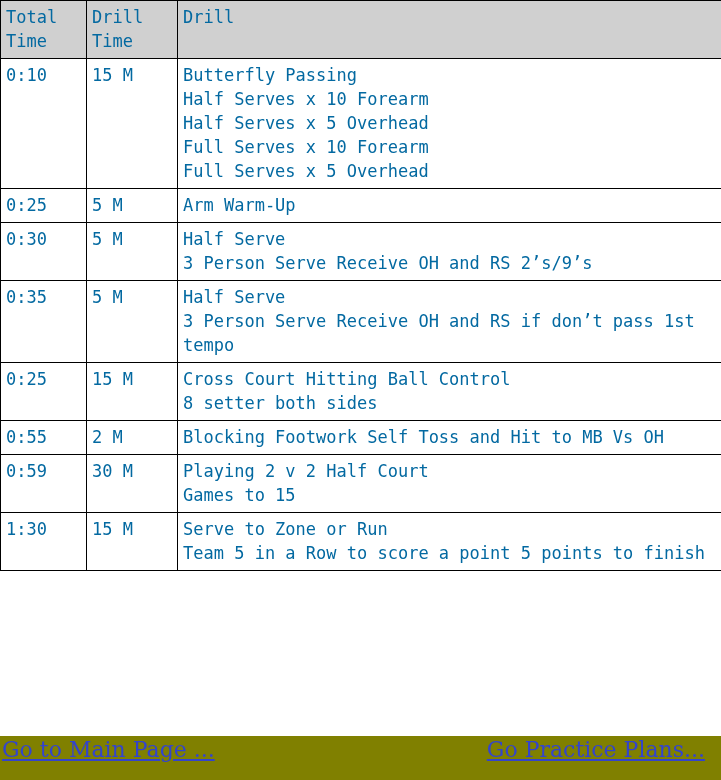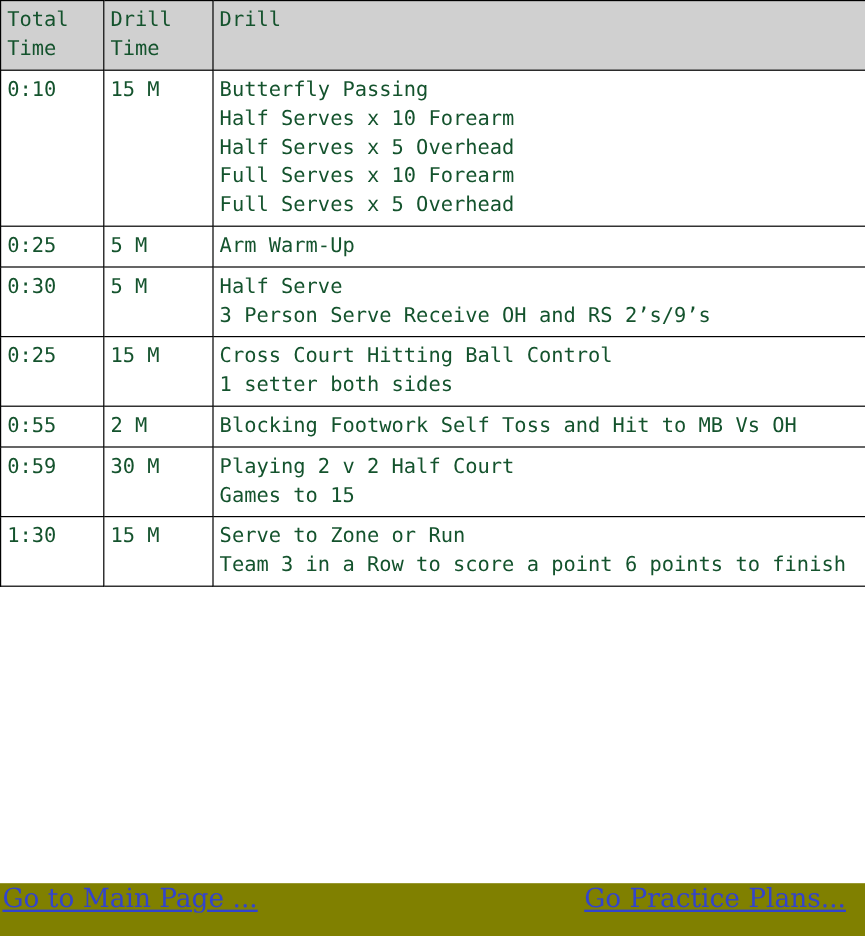--- a/index.html
+++ b/index.html
@@ -29,21 +29,21 @@
   table.practice-table td,
   table.practice-table th {
     border: 1px solid #000000;
     font-family: "DejaVu Sans Mono", "Liberation Mono", monospace;
     font-size: 17px;
     line-height: 24px;
     font-weight: normal;
     text-align: left;
     vertical-align: top;
     padding: 4px 5px 5px 5px;
-    color: #14532d;
+    color: #0369a1;
     white-space: pre-line;
   }
   table.practice-table thead th {
     background: #d0d0d0;
     height: 48px;
     vertical-align: top;
   }
   col.col-total { width: 86px; }
   col.col-drilltime { width: 91px; }
   col.col-drill { width: 544px; }
@@ -110,41 +110,47 @@
         <td>5 M</td>
         <td>Arm Warm-Up</td>
       </tr>
       <tr>
         <td>0:30</td>
         <td>5 M</td>
         <td>Half Serve
 3 Person Serve Receive OH and RS 2’s/9’s</td>
       </tr>
       <tr>
+        <td>0:35</td>
+        <td>5 M</td>
+        <td>Half Serve
+3 Person Serve Receive OH and RS if don’t pass 1st tempo</td>
+      </tr>
+      <tr>
         <td>0:25</td>
         <td>15 M</td>
         <td>Cross Court Hitting Ball Control
-1 setter both sides</td>
+8 setter both sides</td>
       </tr>
       <tr>
         <td>0:55</td>
         <td>2 M</td>
         <td>Blocking Footwork Self Toss and Hit to MB Vs OH</td>
       </tr>
       <tr>
         <td>0:59</td>
         <td>30 M</td>
         <td>Playing 2 v 2 Half Court
 Games to 15</td>
       </tr>
       <tr>
         <td>1:30</td>
         <td>15 M</td>
         <td>Serve to Zone or Run
-Team 3 in a Row to score a point 6 points to finish</td>
+Team 5 in a Row to score a point 5 points to finish</td>
       </tr>
     </tbody>
   </table>
 
   <div id="footer">
     <div class="links">
       <a class="left-link" href="#">Go to Main Page ...</a>
       <a class="right-link" href="#">Go Practice Plans...</a>
     </div>
   </div>

